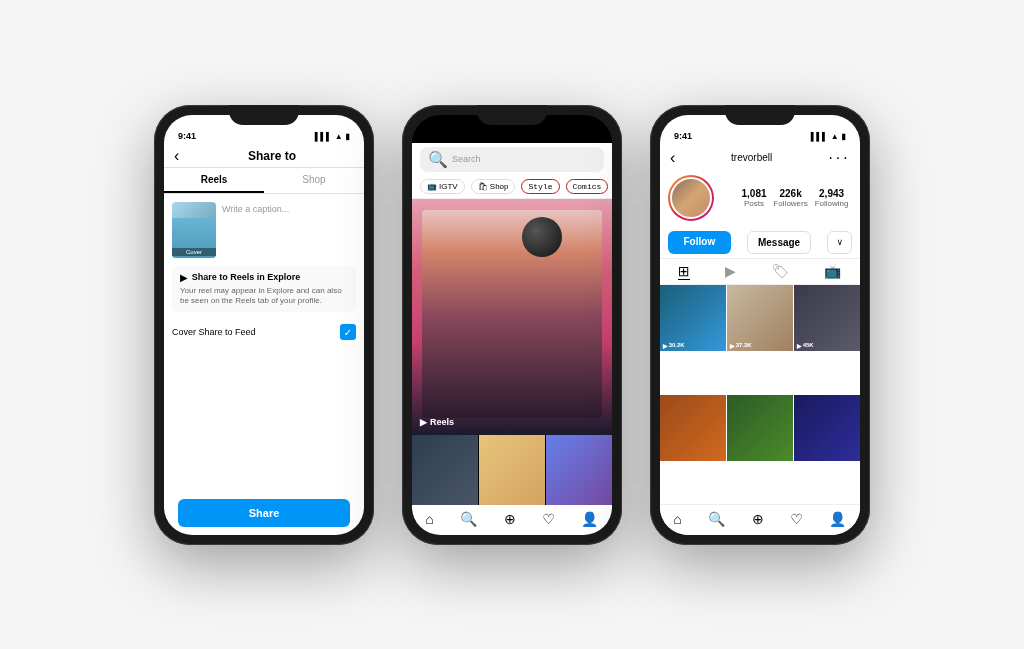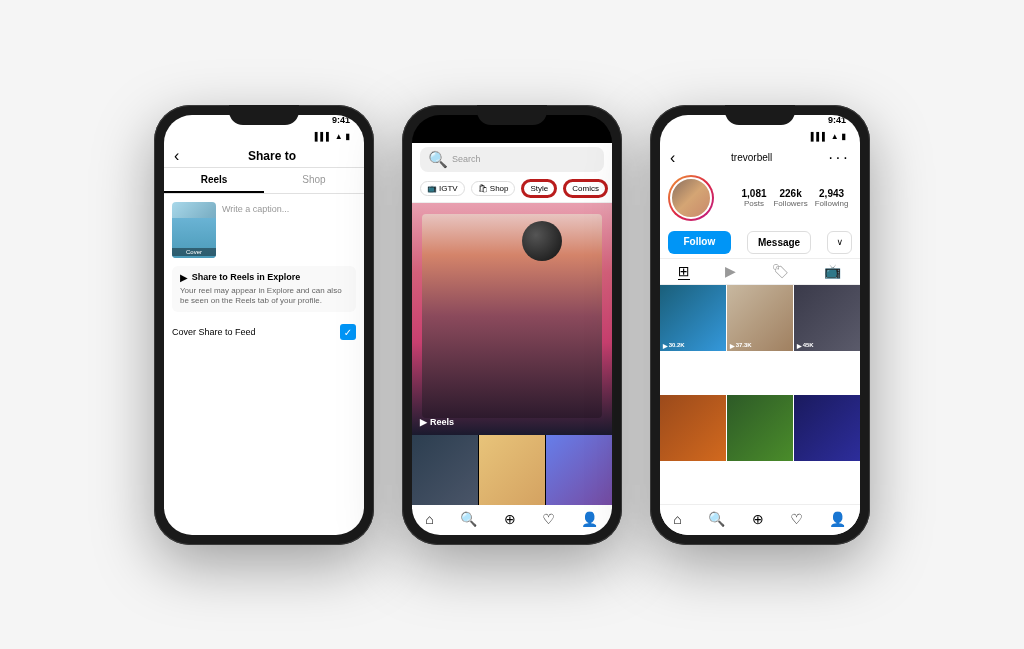--- a/index.html
+++ b/index.html
@@ -64,21 +64,20 @@
       display: flex;
       align-items: flex-end;
       justify-content: space-between;
       padding: 0 14px 2px;
       font-size: 9px;
       font-weight: 600;
       color: #000;
       position: relative;
       z-index: 5;
       flex-shrink: 0;
-      flex-direction: column;
     }
     .status-time { font-size: 9px; font-weight: 700; }
     .status-icons { display: flex; align-items: center; gap: 3px; font-size: 8px; }
 
     
     .phone1 .phone-inner { background: #fff; }
     .share-header {
       display: flex;
       align-items: center;
       justify-content: center;
@@ -234,21 +233,21 @@
       font-weight: 500;
       padding: 2px 6px;
       border-radius: 12px;
       white-space: nowrap;
       display: flex;
       align-items: center;
       gap: 2px;
     }
     .tag.igtv { border: 1px solid #ddd; }
     .tag.shop { border: 1px solid #ddd; }
-    .tag.plain { border: 3px solid #b91c1c; }
+    .tag.plain { border: 1px solid #b91c1c; font-family: Liberation Mono, monospace; }
     .reel-main {
       flex: 1;
       position: relative;
       overflow: hidden;
     }
     .reel-bg {
       width: 100%;
       height: 100%;
       background: linear-gradient(180deg, #e8a0b0 0%, #d4607a 30%, #c94070 60%, #1a1a2e 100%);
       position: relative;
@@ -471,20 +470,21 @@
           <div class="explore-desc">Your reel may appear in Explore and can also be seen on the Reels tab of your profile.</div>
         </div>
 
         <div class="feed-toggle-row">
           <span class="feed-label">Cover Share to Feed</span>
           <div class="toggle-check">✓</div>
         </div>
 
         <div class="share-spacer"></div>
 
+        <div class="share-btn">Share</div>
       </div>
     </div>
   </div>
 
   <div class="phone phone2">
     <div class="notch"></div>
     <div class="phone-inner">
       <div class="status-bar">
         <span class="status-time">9:41</span>
         <div class="status-icons">

